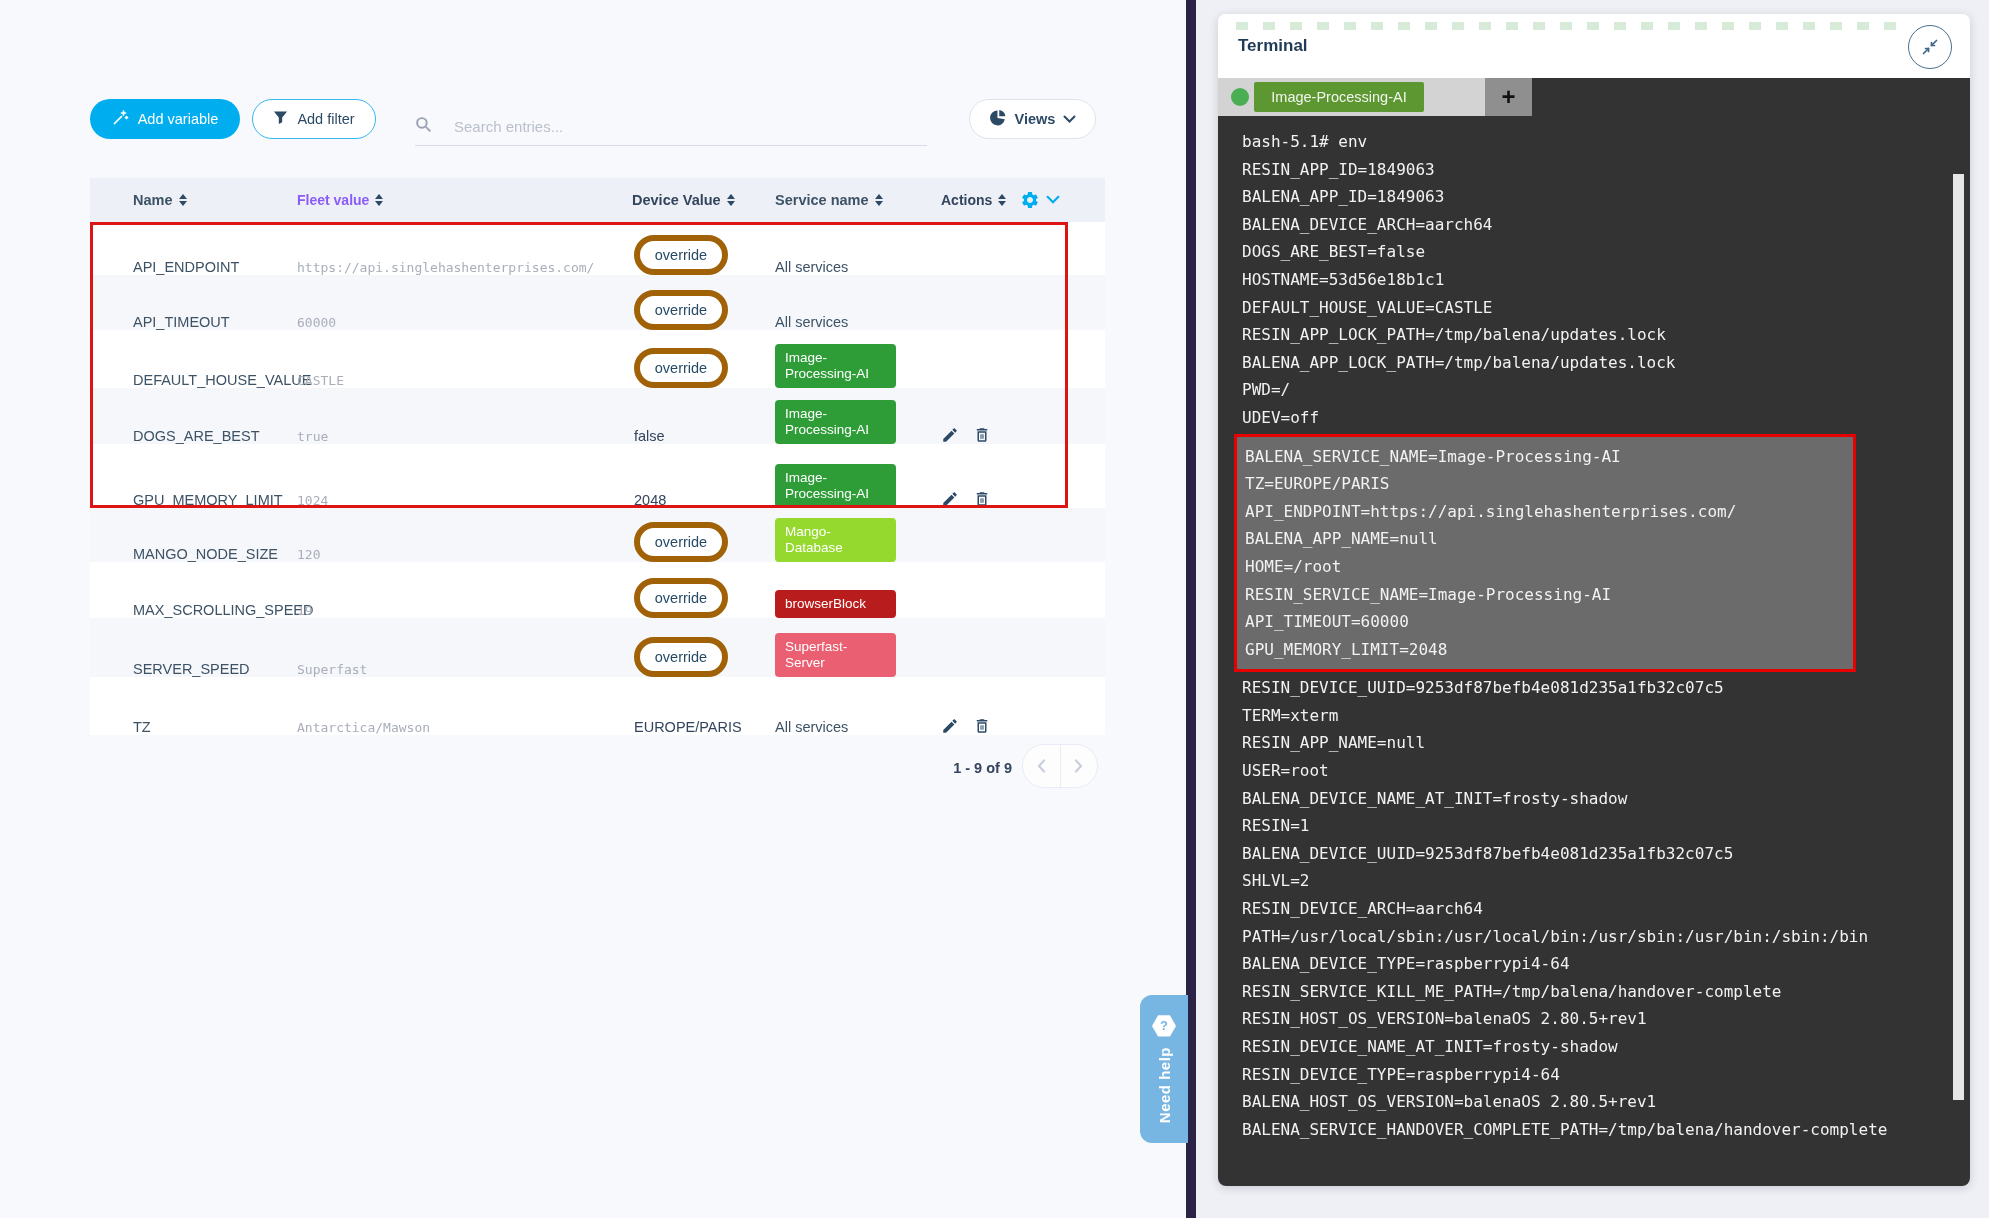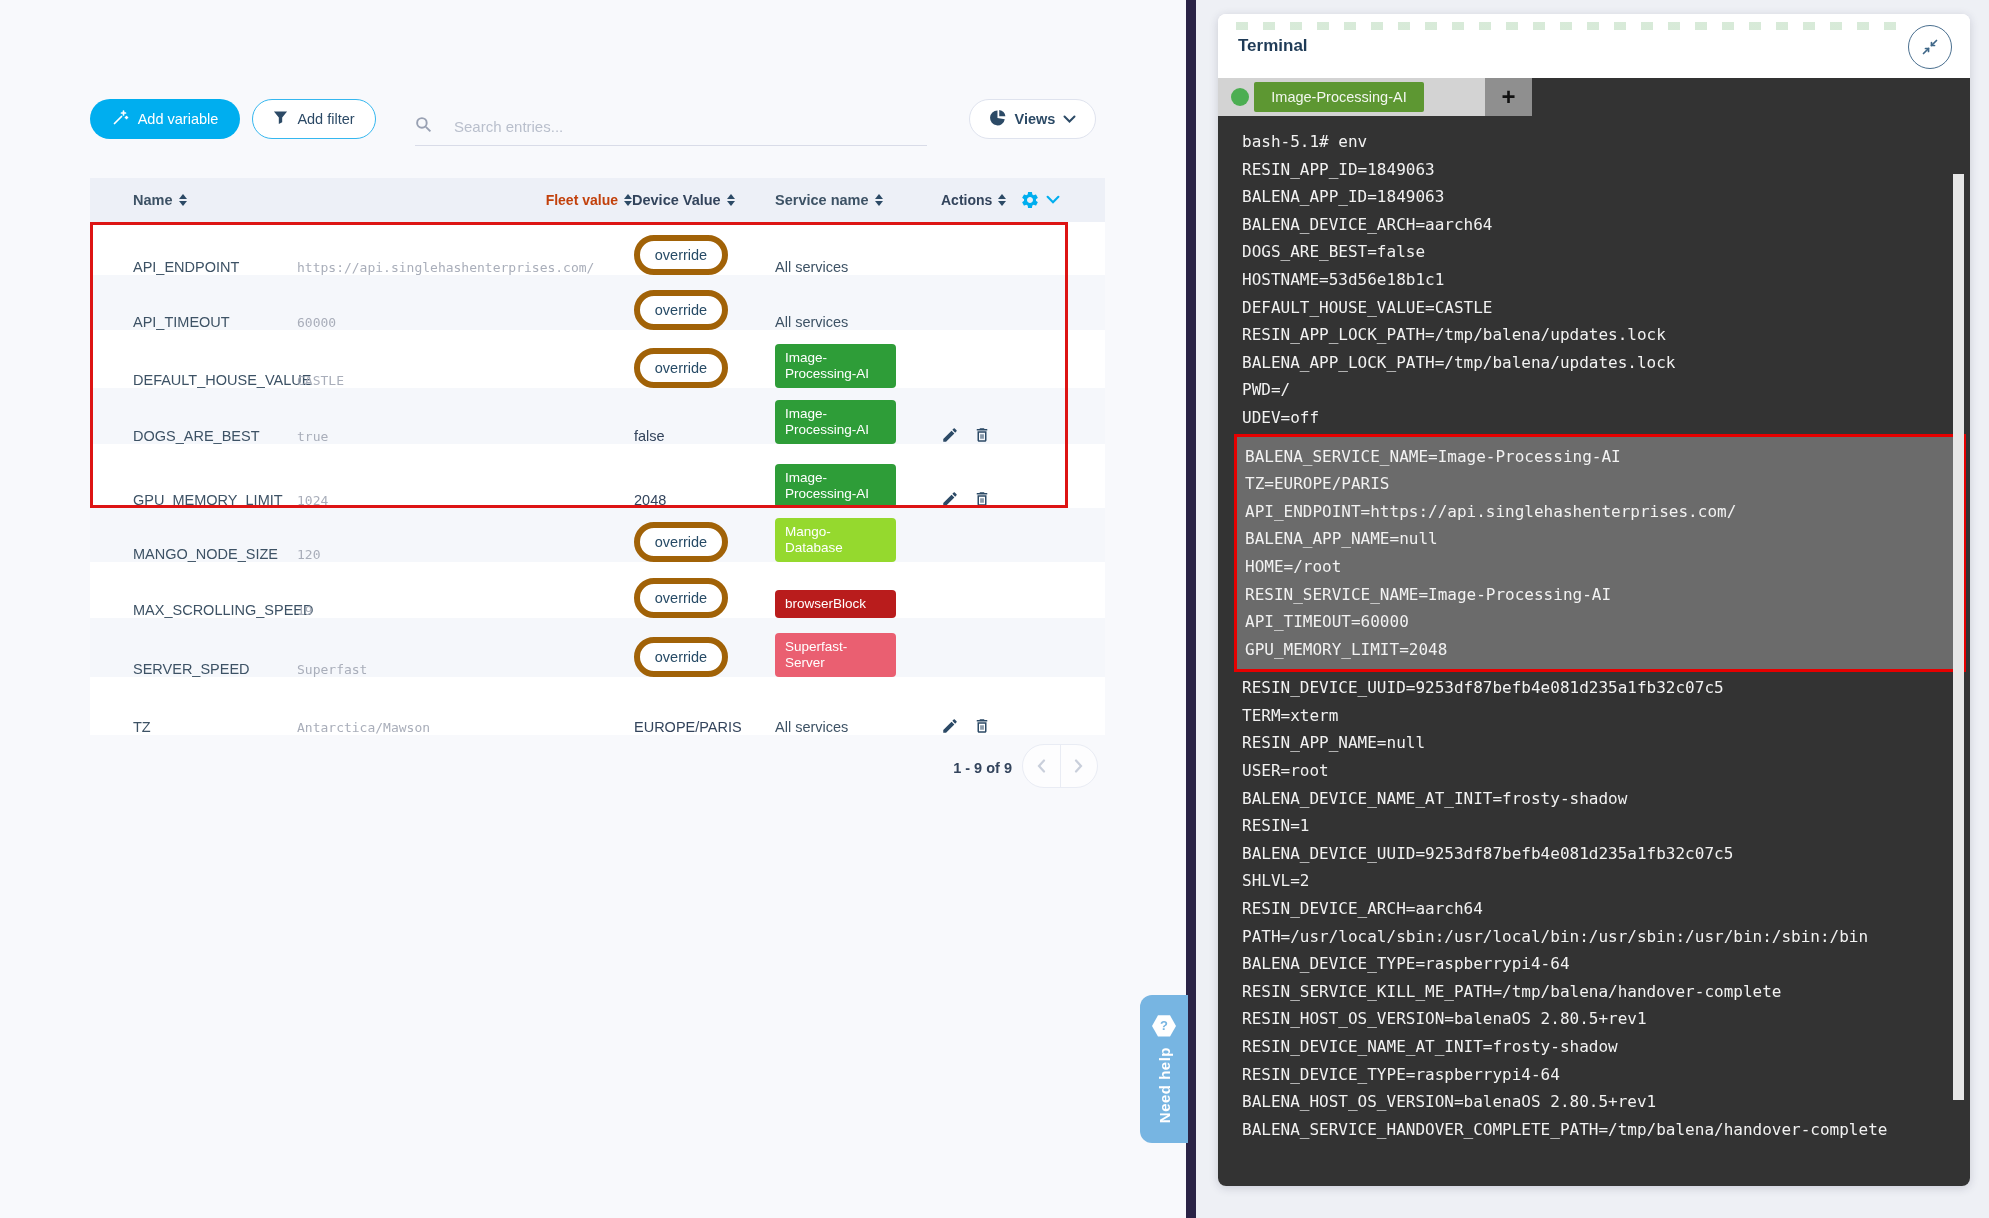--- a/index.html
+++ b/index.html
@@ -29,21 +29,21 @@
   .thead { display:flex; align-items:center; height:44px; background:#edf0f7; font-size:14px;
            font-weight:bold; color:#33445c; }
   .trow  { display:flex; align-items:flex-end; background:#fff; }
   .trow.alt { background:#f5f7fb; }
   .cell { display:flex; align-items:center; }
   .c-name    { width:207px; padding-left:43px; font-size:14.5px; color:#3d5265; }
   .c-fleet   { width:335px; font-family:"DejaVu Sans Mono", monospace; font-size:13px; color:#a9aeba; }
   .c-device  { width:143px; font-size:14.5px; color:#33445c; }
   .c-service { width:166px; font-size:14.5px; color:#3d5265; }
   .c-actions { width:121px; gap:14px; }
-  .thead .c-fleet { font-family:"Liberation Sans", sans-serif; font-size:14px; color:#c2410c;justify-content:flex-end; }
+  .thead .c-fleet { font-family:"Liberation Sans", sans-serif; font-size:14px; color:#8b5cf6; }
   .thead .cell { gap:6px; }
 
   .sort { display:inline-flex; flex-direction:column; gap:2px; }
   .sort i { display:block; width:0; height:0; border-left:4px solid transparent; border-right:4px solid transparent; }
   .sort .up { border-bottom:5px solid #2c4a66; }
   .sort .dn { border-top:5px solid #2c4a66; }
 
   .override-btn { display:inline-flex; align-items:center; justify-content:center; width:94px; height:40px;
                   border:6px solid #a16207; border-radius:20px; background:#fff; color:#274b66;
                   font-size:14.5px; cursor:pointer; margin-left:2px; }
@@ -91,21 +91,21 @@
   .tab-dot { width:18px; height:18px; border-radius:50%; background:#4cae52; margin-left:13px; }
   .term-tab { margin-left:5px; width:170px; height:30px; background:#5d9732; color:#f2f6ee; font-size:14.5px;
               display:flex; align-items:center; justify-content:center; border-radius:2px; cursor:pointer; }
   .tab-plus { width:47px; background:#8f8f8f; border:none; color:#111; font-size:24px; font-weight:bold;
               cursor:pointer; line-height:1; }
 
   .term-body { position:relative; height:1070px; background:#333333; padding:12px 0 0 24px;
                font-family:"DejaVu Sans Mono", monospace; font-size:16px; color:#f2f2f2; }
   .tline { height:27.6px; line-height:27.6px; white-space:pre; }
   .term-highlight { background:#6b6b6b; border:3px solid #e60000; margin:2px 0 2px -8px;
-                    padding:6px 0 6px 8px; width:732px; }
+                    padding:6px 0 6px 8px; width:622px; }
   .term-scrollthumb { position:absolute; right:6px; top:58px; width:11px; height:926px; background:#e6e6e6; }
 </style>
 </head>
 <body>
 
 <div id="app">
 
   <div class="left-panel">
 
     <button class="btn-pill add-variable">

